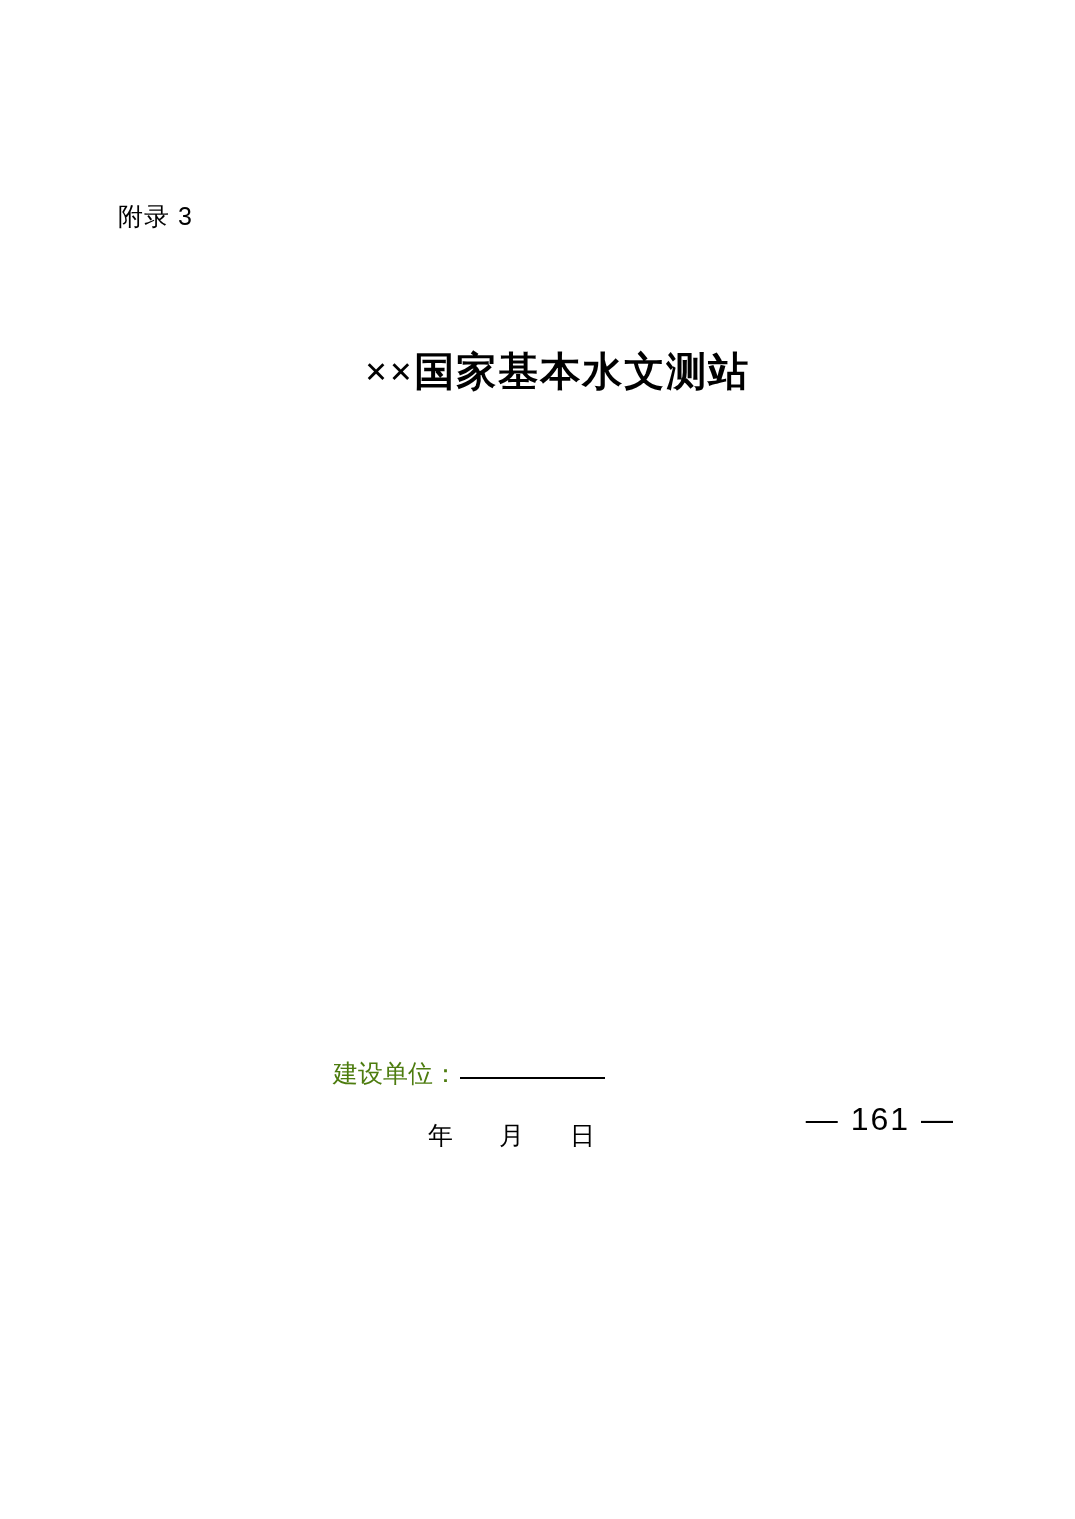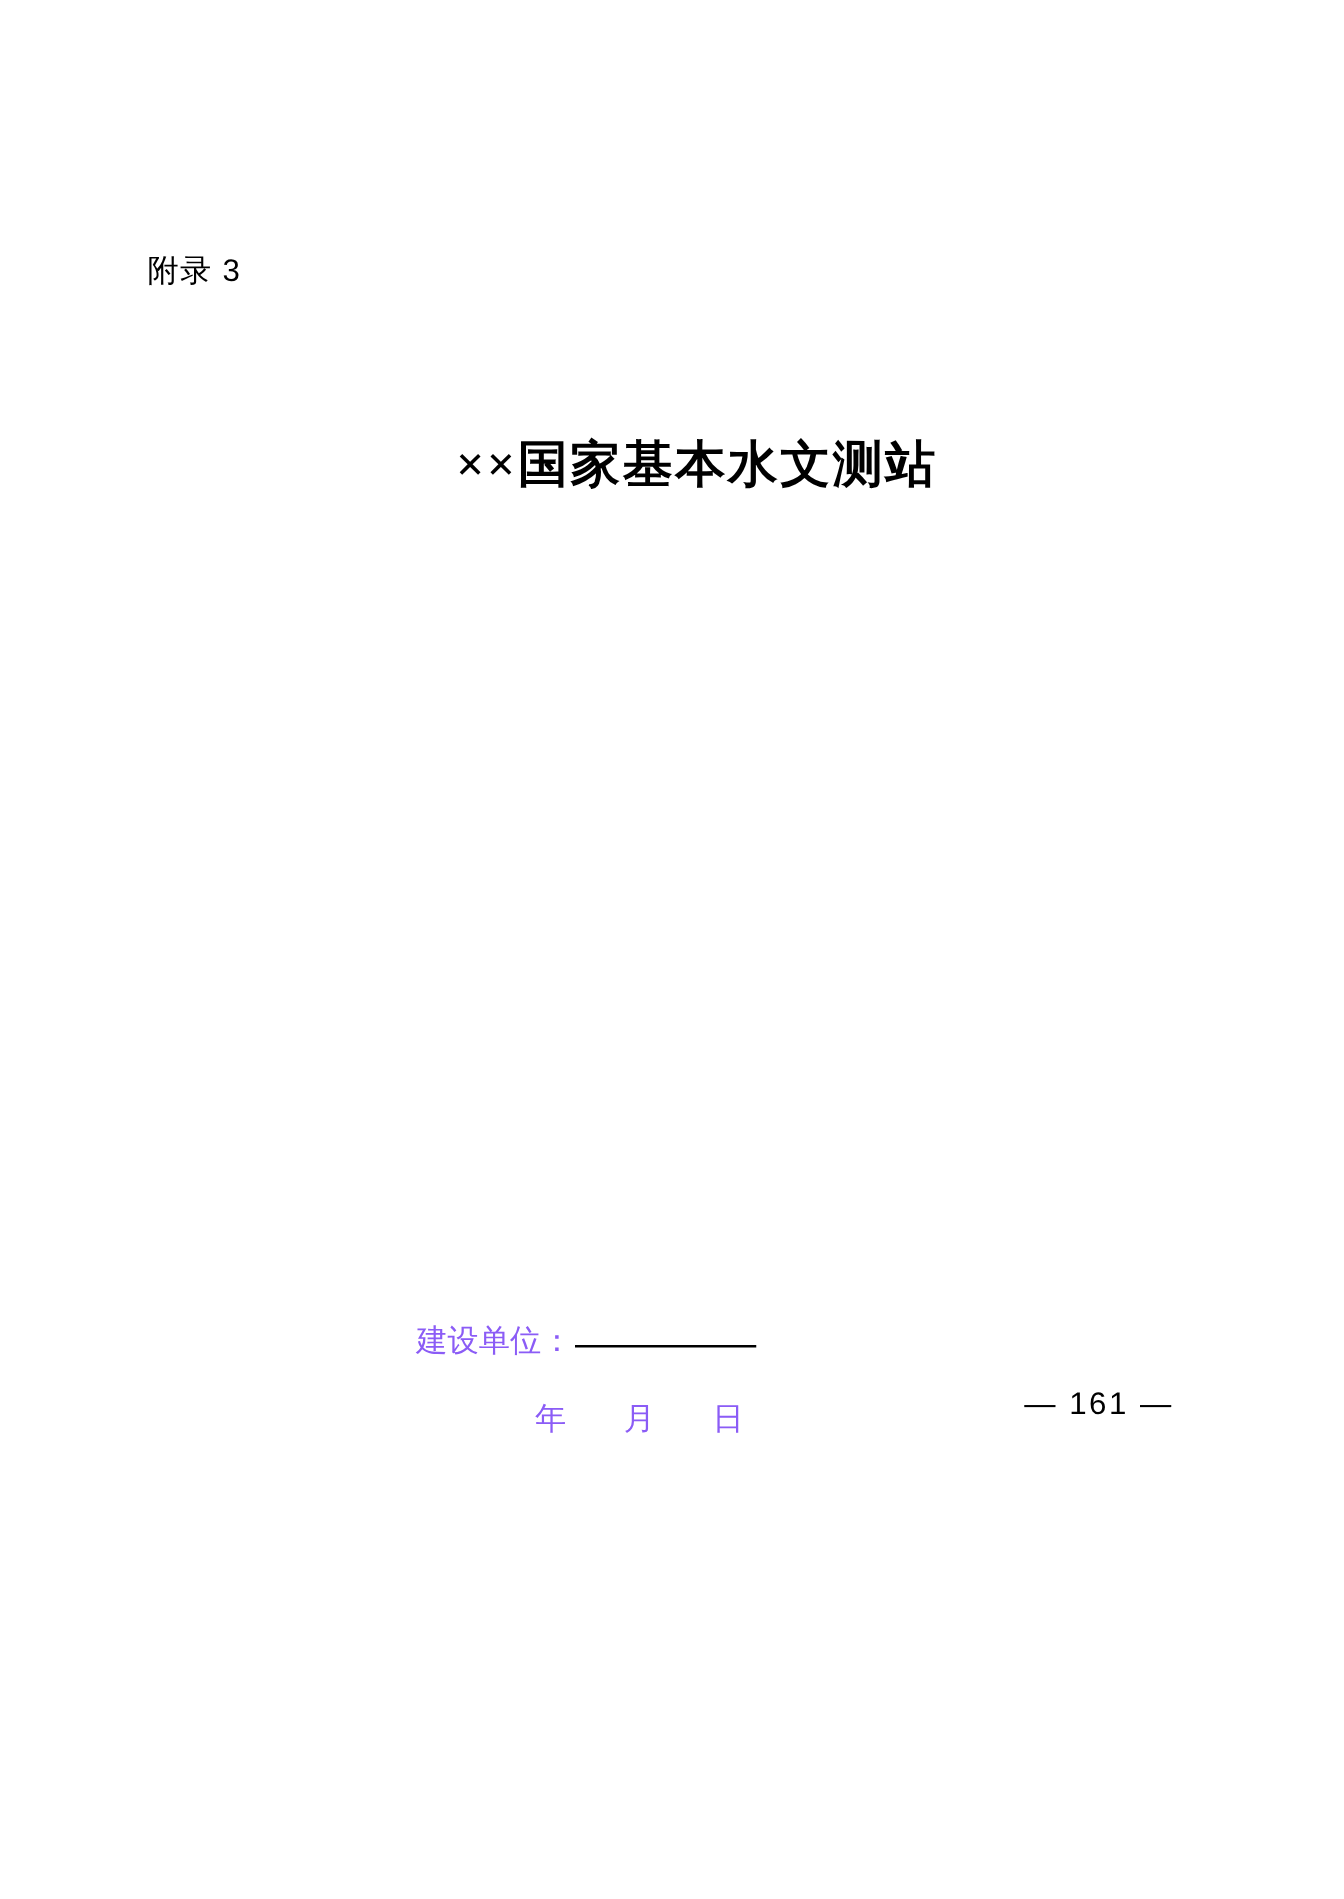--- a/index.html
+++ b/index.html
@@ -46,52 +46,52 @@
     left: 333px;
     top: 1058px;
     width: 500px;
   }
   .sig-row {
     font-family: "Liberation Sans", sans-serif;
     font-size: 25px;
     line-height: 30px;
     margin-bottom: 32px;
     white-space: nowrap;
-    color: #8b5cf6;
+    color: #4d7c0f;
   }
   .sig-label {
     display: inline-block;
   }
   .sig-blank {
     display: inline-block;
     width: 145px;
     border-bottom: 2px solid #000000;
     vertical-align: 3px;
     margin-left: 2px;
   }
   .date-row {
     font-family: "Liberation Sans", sans-serif;
     font-size: 25px;
     line-height: 30px;
     padding-left: 95px;
     white-space: nowrap;
-    color: #8b5cf6;
+    color: #000000;
   }
   .date-row span {
     display: inline-block;
   }
   .date-gap {
     width: 46px;
   }
   .page-number {
     position: absolute;
-    right: 136px;
+    right: 120px;
     bottom: 120px;
     font-family: "Liberation Sans", sans-serif;
-    font-size: 25px;
+    font-size: 32px;
     letter-spacing: 2px;
     color: #000000;
     white-space: nowrap;
   }
 </style>
 </head>
 <body>
 
 <div class="page">
 

